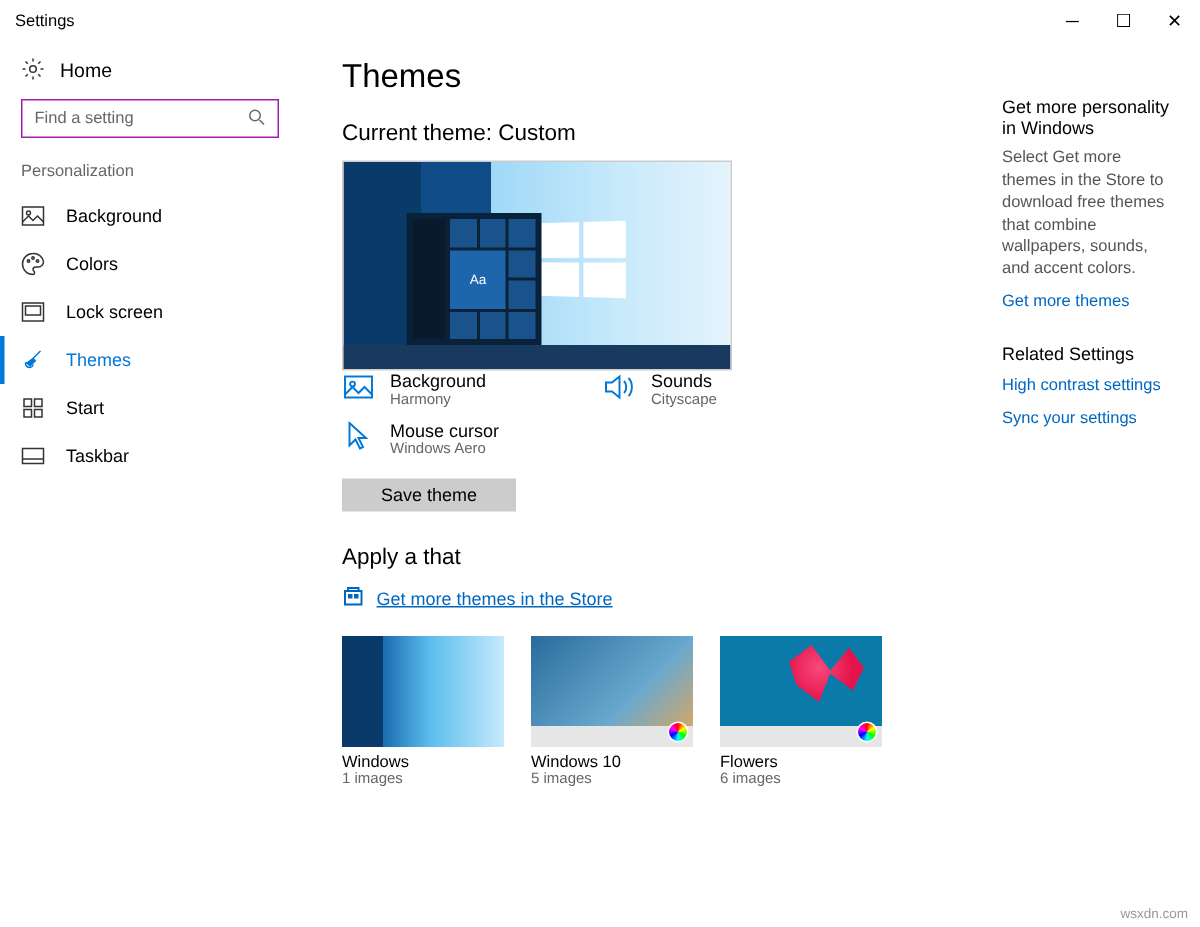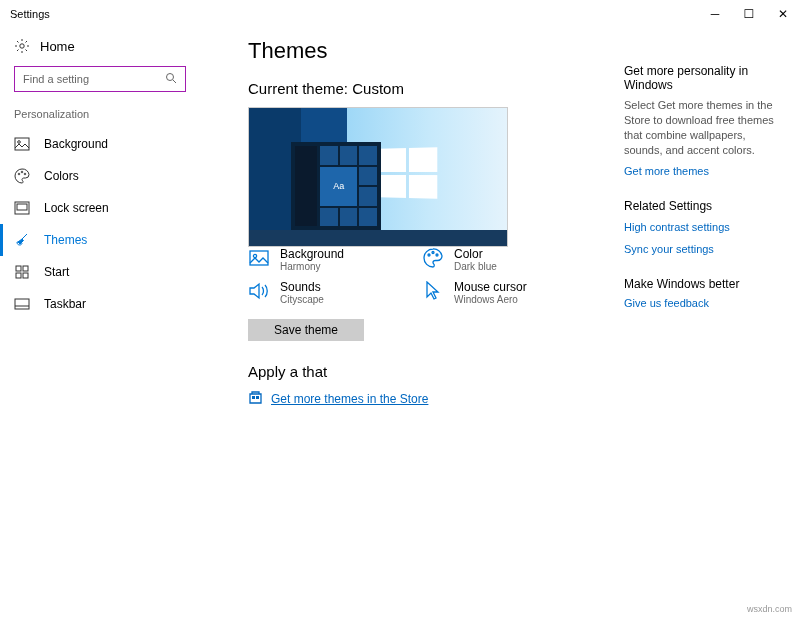--- a/index.html
+++ b/index.html
@@ -22,21 +22,21 @@
     }
     .titlebar .spacer { flex: 1; }
     .win-btn {
       width: 34px;
       height: 28px;
       display: flex;
       align-items: center;
       justify-content: center;
       font-size: 12px;
     }
-    .body-row { display: flex; height: 562px; gap: 20px; }
+    .body-row { display: flex; height: 562px; }
     .sidebar {
       width: 200px;
       padding: 4px 0 0 0;
     }
     .home-row {
       display: flex;
       align-items: center;
       gap: 10px;
       padding: 6px 14px;
       font-size: 13px;
@@ -190,21 +190,21 @@
     .tc-name { font-size: 11px; }
     .tc-count { font-size: 10px; color: #666; }
     .right-col {
       width: 180px;
       padding: 36px 16px 0 4px;
       font-size: 11px;
     }
     .r-head { font-size: 12px; margin-bottom: 6px; }
     .r-txt { color: #555; line-height: 1.35; margin-bottom: 8px; }
     .r-link { color: #0067c0; display: block; margin-bottom: 10px; }
-    .r-section { margin-bottom: 22px; }
+    .r-section { margin-bottom: 22px; margin-left: 44px; }
     .highlight-box {
       border: 2px solid #e00000;
       padding: 1px 3px;
       display: inline-block;
       color: #0067c0;
     }
     .watermark {
       position: absolute;
       bottom: 4px;
       right: 8px;
@@ -345,34 +345,20 @@
               <path d="M1 13l5-5 4 4 4-4 5 5"></path>
             </svg>
           </div>
         <div class="prop-txt">
             <div class="l1">Background</div>
             <div class="l2">Harmony</div>
           </div>
       </div>
       <div class="prop">
         <div class="prop-icon">
-            <svg width="20" height="20" viewBox="0 0 20 20" fill="none" stroke="#0078d7" stroke-width="1.3">
-              <path d="M10 1a9 9 0 1 0 0 18c1.3 0 1.3-1.3 1.3-2s-1.3-1.3-1.3-2.5 1.3-2 2.5-2h2A4.5 4.5 0 0 0 19 8 8.5 8.5 0 0 0 10 1z"></path>
-              <circle cx="6" cy="7" r="1"></circle>
-              <circle cx="10" cy="4.5" r="1"></circle>
-              <circle cx="14" cy="7" r="1"></circle>
-            </svg>
-          </div>
-        <div class="prop-txt">
-            <div class="l1">Color</div>
-            <div class="l2">Dark blue</div>
-          </div>
-      </div>
-      <div class="prop">
-        <div class="prop-icon">
             <svg width="20" height="18" viewBox="0 0 20 18" fill="none" stroke="#0078d7" stroke-width="1.3">
               <path d="M1 6v6h4l5 4V2L5 6z"></path>
               <path d="M13 5c2 2 2 6 0 8M16 3c3 3 3 9 0 12"></path>
             </svg>
           </div>
         <div class="prop-txt">
             <div class="l1">Sounds</div>
             <div class="l2">Cityscape</div>
           </div>
       </div>
@@ -394,33 +380,52 @@
     <h2>Apply a that</h2>
     <div class="store-link">
       <span><svg width="15" height="15" viewBox="0 0 15 15" fill="#0067c0">
             <path d="M2 4h11v9H2zM4 4V2h7v2" fill="none" stroke="#0067c0" stroke-width="1.3"></path>
             <rect x="4" y="6" width="3" height="3"></rect>
             <rect x="8" y="6" width="3" height="3"></rect>
           </svg></span>
       <span>Get more themes in the Store</span>
     </div>
 
+    <div class="theme-grid">
+      <div class="theme-card">
+        <div class="theme-thumb t1"></div>
+        <div class="tc-name">Windows</div>
+        <div class="tc-count">1 images</div>
+      </div>
+      <div class="theme-card">
+        <div class="theme-thumb t2">
+            <div class="theme-strip"></div>
+            <div class="wheel"></div>
+          </div>
+        <div class="tc-name">Windows 10</div>
+        <div class="tc-count">5 images</div>
+      </div>
+      <div class="theme-card">
+        <div class="theme-thumb t3">
+            <div class="theme-strip"></div>
+            <div class="wheel"></div>
+          </div>
+        <div class="tc-name">Flowers</div>
+        <div class="tc-count">6 images</div>
+      </div>
+    </div>
   </div>
 
   <div class="right-col">
     <div class="r-section">
       <div class="r-head">Get more personality in Windows</div>
       <div class="r-txt">Select Get more themes in the Store to download free themes that combine wallpapers, sounds, and accent colors.</div>
       <a class="r-link">Get more themes</a>
     </div>
     <div class="r-section">
       <div class="r-head">Related Settings</div>
       <a class="r-link" style="margin-top:8px">High contrast settings</a>
       <a class="r-link">Sync your settings</a>
     </div>
-    <div class="r-section">
-      <div class="r-head">Make Windows better</div>
-      <a class="r-link">Give us feedback</a>
-    </div>
   </div>
 </div>
 
 <div class="watermark">wsxdn.com</div>
 
 </body></html>

